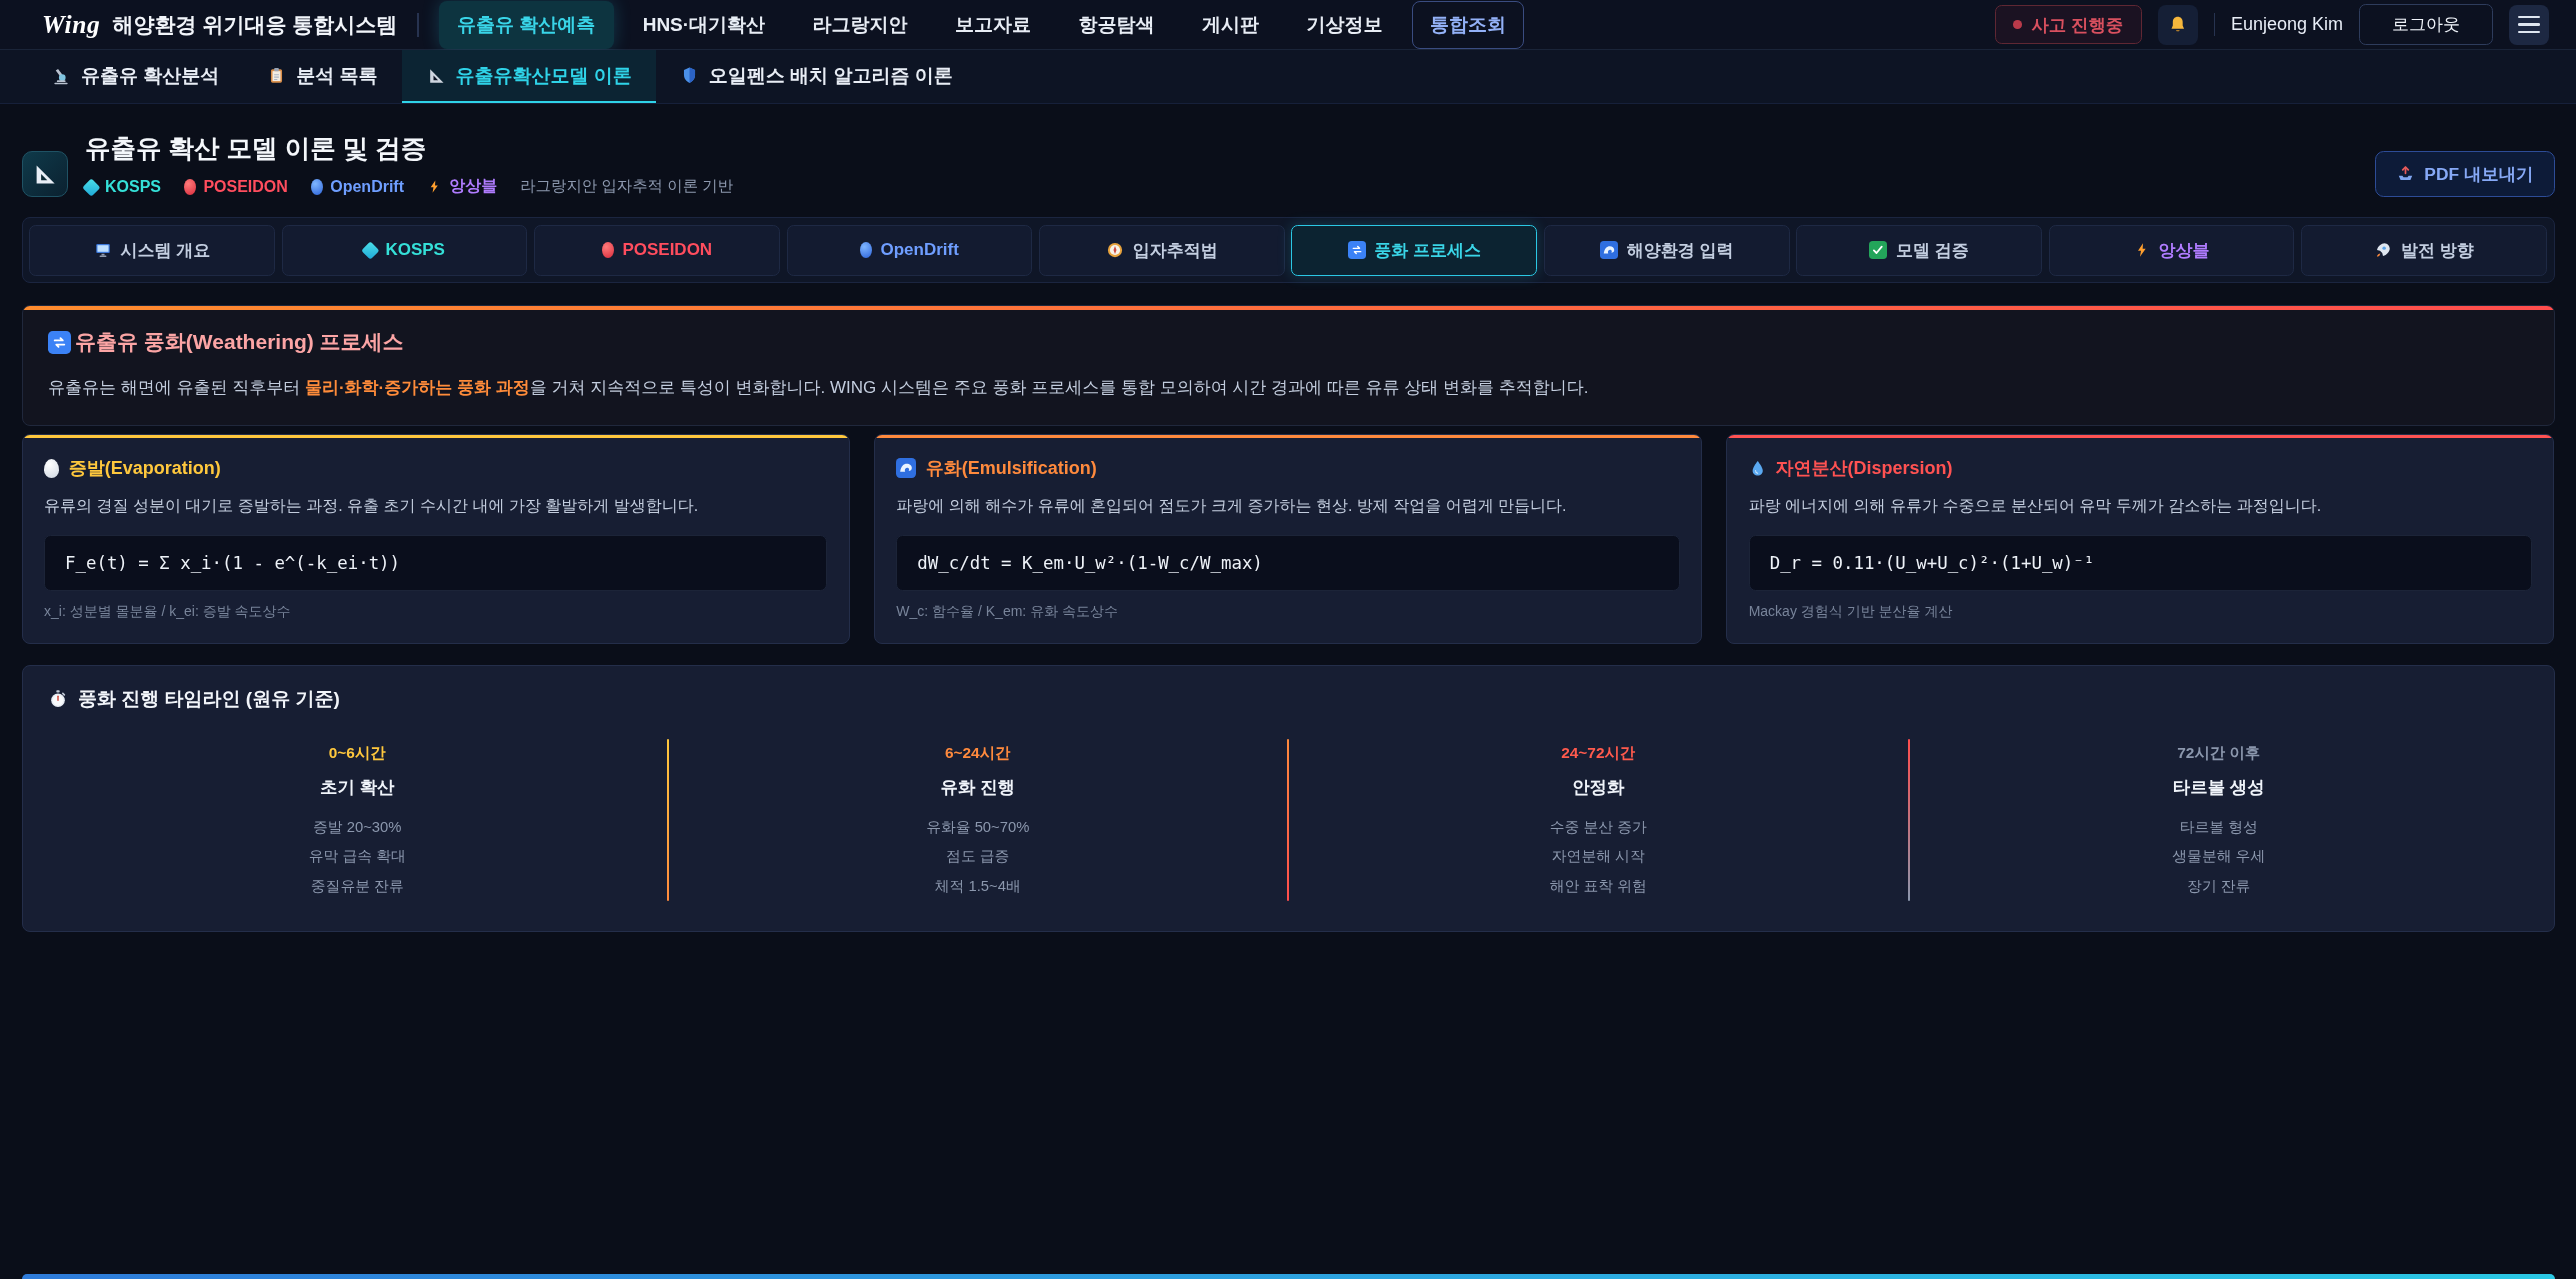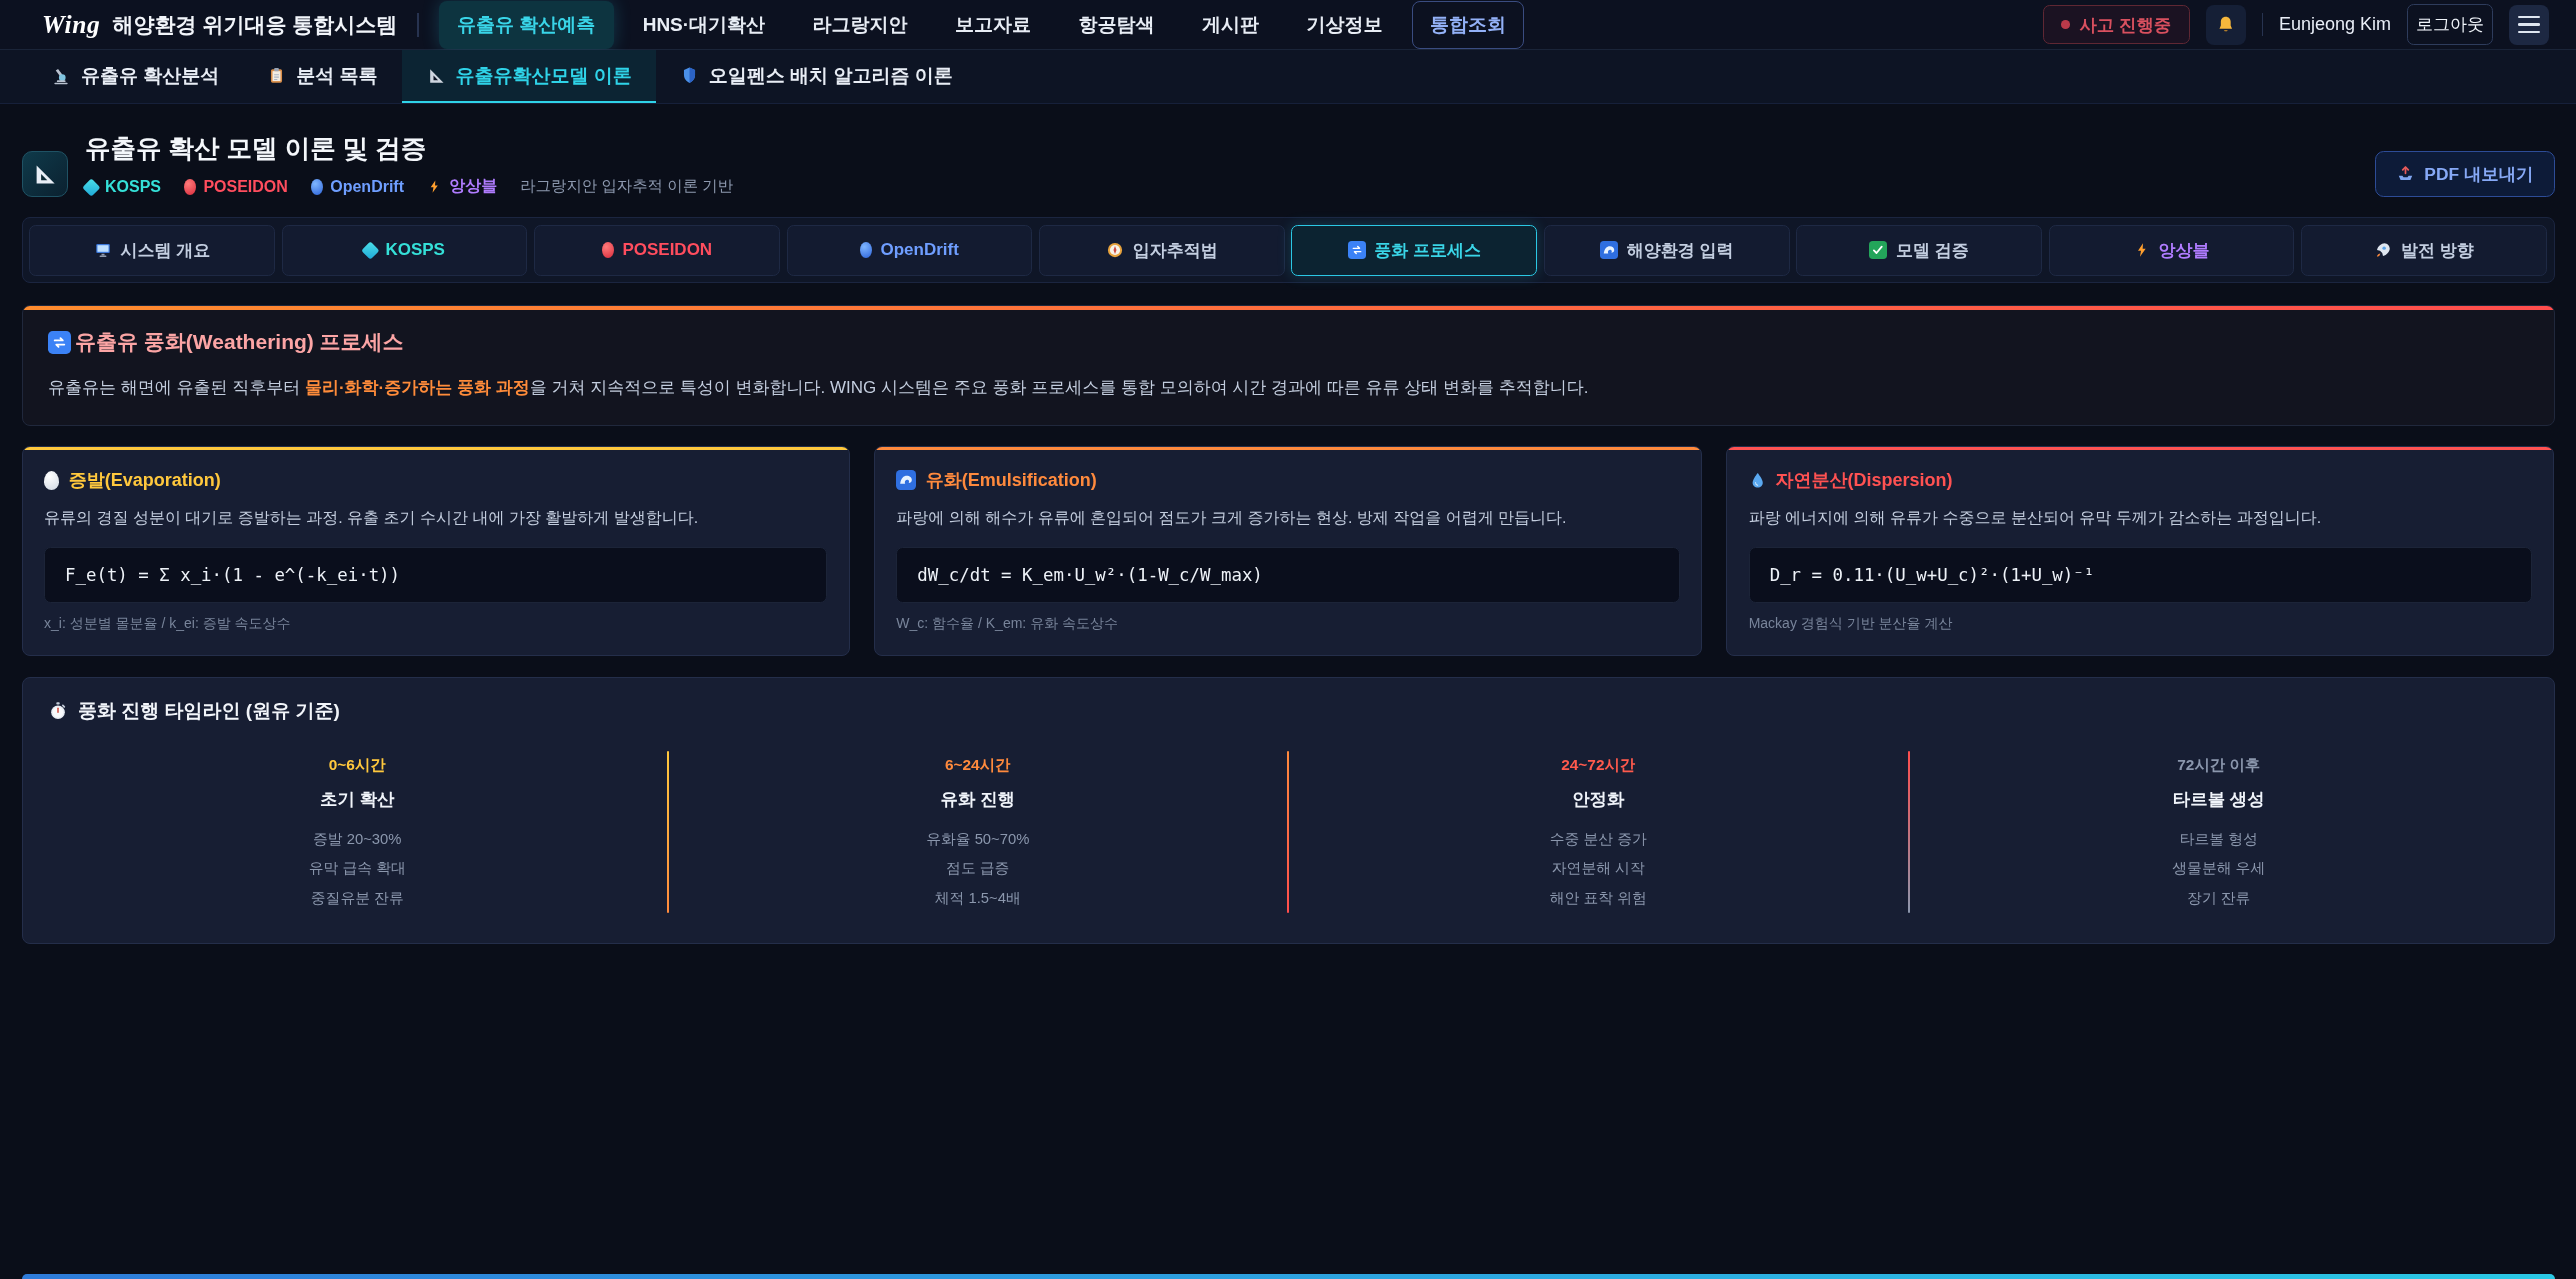--- a/index.html
+++ b/index.html
@@ -27,21 +27,21 @@
   .topright { margin-left:auto; display:flex; align-items:center; gap:16px; }
   .incident-badge { display:flex; align-items:center; gap:9.4px; border:0.7px solid #5f2733;
                     background:rgba(200,40,60,.08); color:#d9505f; font-size:17.4px; font-weight:600;
                     padding:6.7px 17.4px; border-radius:6.7px; cursor:pointer; }
   .dot { width:8.7px; height:8.7px; border-radius:50%; background:#b93a4a; }
   .iconbtn { width:40px; height:40px; border-radius:8px; background:#151f36; border:none;
              display:flex; align-items:center; justify-content:center; cursor:pointer; }
   .vdiv2 { width:1.3px; height:23px; background:#273350; }
   .username { font-size:18px; color:#e9eef7; }
   .logout { background:transparent; border:0.7px solid #2e3c5c; color:#f0f4fa; font-size:17px;
-            padding:8px 8px; border-radius:6.7px; cursor:pointer; font-family:inherit; white-space:nowrap; }
+            padding:8px 32px; border-radius:6.7px; cursor:pointer; font-family:inherit; white-space:nowrap; }
   .hamburger { background:#1d2842; }
   .bars { display:flex; flex-direction:column; gap:4.7px; }
   .bars i { display:block; width:21.5px; height:2.7px; border-radius:1.3px; background:#dfe6f0; }
   
   .subnav { height:54px; background:#0d1424; border-bottom:0.7px solid #16203a;
             display:flex; align-items:stretch; padding:0 27px; }
   .subtab { display:flex; align-items:center; gap:10px; padding:0 24px; font-size:19px; font-weight:700;
             color:#e8edf5; border:none; background:transparent; cursor:pointer; font-family:inherit;
             border-bottom:2.7px solid transparent; white-space:nowrap; }
   .subtab.active { color:#2fd3e8; background:#0c2433; border-bottom-color:#2fd3e8; }
@@ -68,21 +68,21 @@
   
   .weathercard { margin-top:21.5px; background:#12141f; border:0.7px solid #20283c; border-radius:8px;
                  padding:20px 25.5px 25.5px; position:relative; overflow:hidden; }
   .topstrip { position:absolute; top:0; left:0; right:0; height:4px;
               background:linear-gradient(90deg,#ff8c2e,#ff4d4d); }
   .weathercard h2 { display:flex; align-items:center; gap:4px; font-size:21px; color:#fca5a5;
                     margin:2.7px 0 20px; }
   .weathercard p { font-size:17px; color:#c3cdde; }
   .hl { color:#ff8c3a; font-weight:700; }
   
-  .cards { display:flex; gap:24px; margin-top:20px; }
+  .cards { display:flex; gap:24px; margin-top:8px; }
   .pcard { flex:1; background:#171e33; border:0.7px solid #242e4a; border-radius:8px;
            padding:17.4px 21.5px 21.5px; position:relative; overflow:hidden; }
   .accentstrip { position:absolute; top:0; left:0; right:0; height:3.4px; background:currentColor; }
   .pcard h3 { display:flex; align-items:center; gap:9.4px; font-size:18px; margin:4px 0 16px; }
   .pcard .desc { font-size:16px; color:#c3cdde; margin-bottom:17.4px; }
   .formula { background:#0a0e1c; border:0.7px solid #1c2438; border-radius:6.7px; padding:17.4px 20px;
              font-family:"DejaVu Sans Mono", monospace; font-size:17.4px; color:#eef2f8; }
   .note { margin-top:12px; font-size:14px; color:#78849a; }
   
   .timelinecard { margin-top:21.5px; background:#171e33; border:0.7px solid #242e4a; border-radius:8px;

